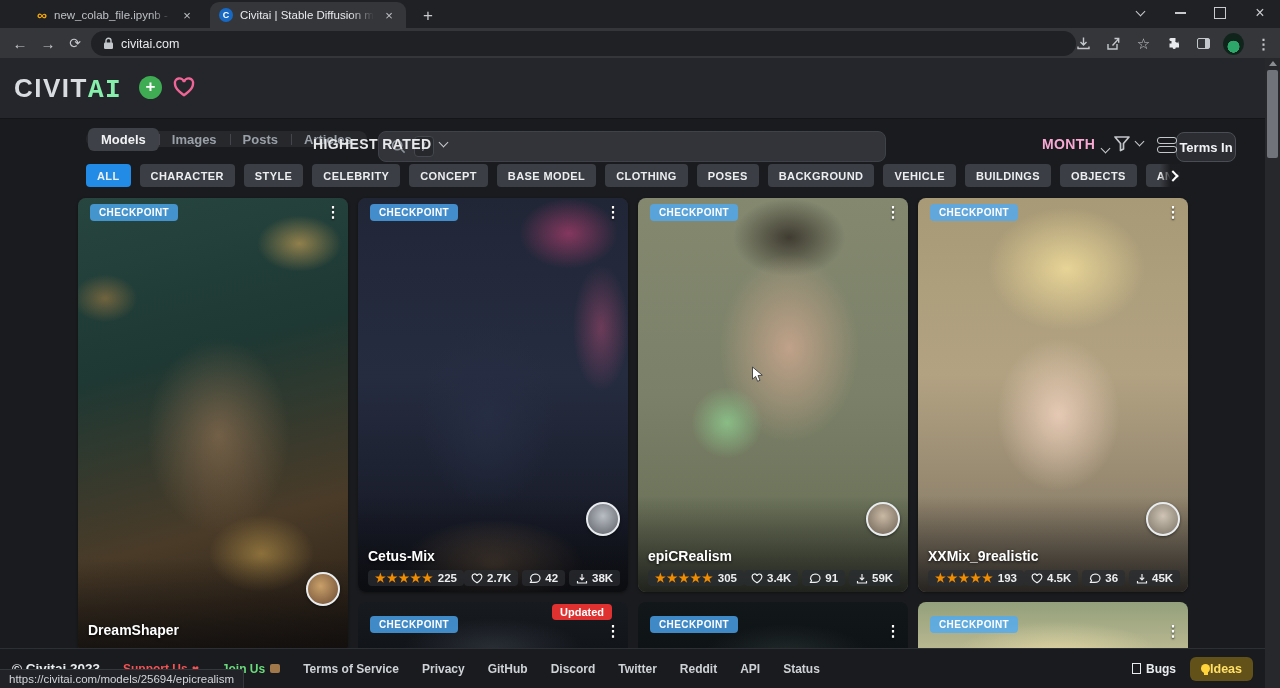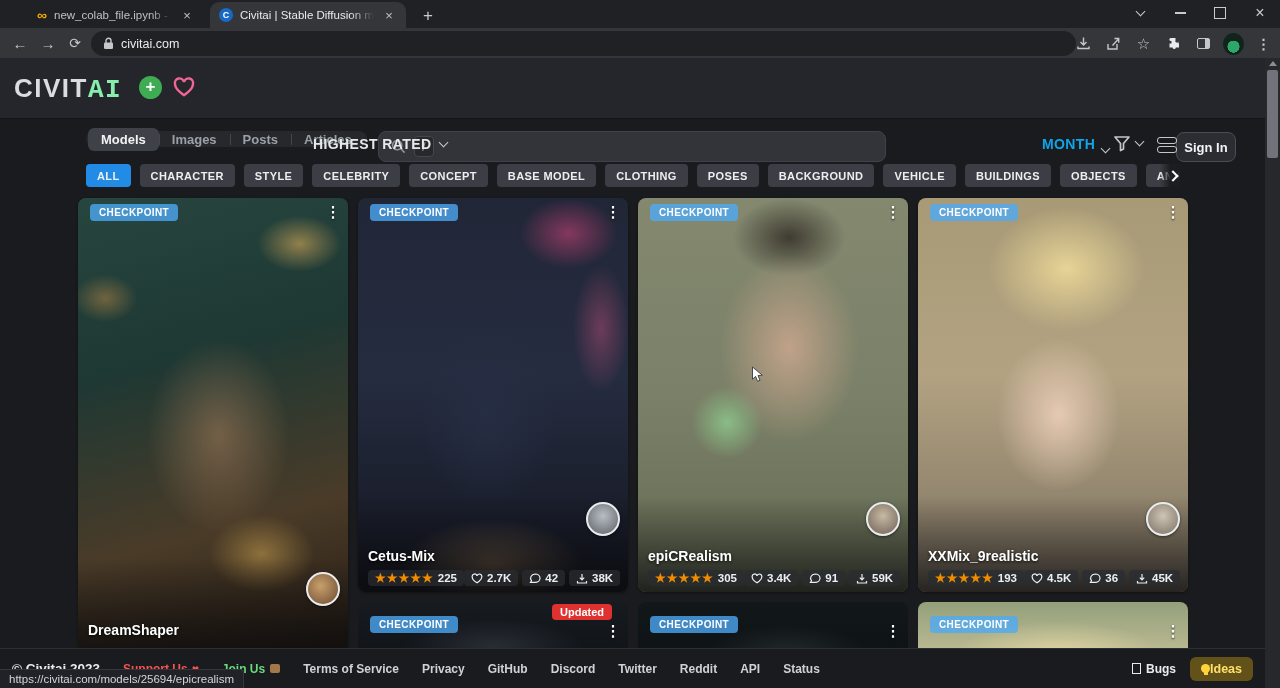--- a/index.html
+++ b/index.html
@@ -65,21 +65,21 @@
   .signin{position:absolute;left:1176px;top:74px;width:60px;height:30px;border:1px solid #4a4d53;border-radius:8px;
           color:#f1f3f5;font-size:13px;font-weight:600;display:flex;align-items:center;justify-content:center;background:#2b2d32;}
 
   
   .seg{position:absolute;left:86px;top:131px;height:16px;display:flex;align-items:center;background:#26282c;border-radius:8px;padding:2px;}
   .seg .item{padding:4px 13px;font-size:13px;color:#9aa0a8;font-weight:600;position:relative;}
   .seg .item.active{background:#3e4147;border-radius:6px;color:#f1f3f5;}
   .seg .item + .item:not(.active)::before{content:"";position:absolute;left:0;top:6px;bottom:6px;width:1px;background:#44464b;}
   .sortlbl{position:absolute;left:313px;top:136px;font-size:14px;font-weight:800;letter-spacing:.4px;color:#e6e8ea;
            display:flex;align-items:center;gap:8px;}
-  .periodlbl{position:absolute;left:1042px;top:136px;font-size:14px;font-weight:800;letter-spacing:.4px;color:#0ea5e9;
+  .periodlbl{position:absolute;left:1042px;top:136px;font-size:14px;font-weight:800;letter-spacing:.4px;color:#f9a8d4;
            display:flex;align-items:flex-end;gap:7px;}
   .funnel{position:absolute;left:1113px;top:134px;display:flex;align-items:center;gap:5px;}
   .layouttoggle{position:absolute;left:1157px;top:137px;width:20px;height:16px;display:flex;flex-direction:column;gap:2px;}
   .layouttoggle i{display:block;height:7px;border:1.6px solid #c3c6cb;border-radius:3px;}
 
   
   .chiprow{position:absolute;left:86px;top:164px;width:1094px;height:24px;display:flex;gap:9px;overflow:hidden;}
   .cat{flex:0 0 auto;height:23px;display:flex;align-items:center;padding:0 11px;background:#3b3e44;border-radius:4px;
        color:#eceef0;font-size:11px;font-weight:700;letter-spacing:.4px;white-space:nowrap;}
   .cat.active{background:#228be6;}
@@ -250,21 +250,21 @@
           <path d="M12 19.2S3 13.6 3 7.9A4.6 4.6 0 0 1 12 6a4.6 4.6 0 0 1 9 1.9c0 5.7-9 11.3-9 11.3z" fill="none" stroke="#f06595" stroke-width="2.4"></path>
         </svg>
     </div>
     <div class="searchbar">
       <svg width="15" height="15" viewBox="0 0 15 15">
         <circle cx="6.2" cy="6.2" r="4.6" fill="none" stroke="#8e939a" stroke-width="1.6"></circle>
         <path d="M9.8 9.8 13.6 13.6" stroke="#8e939a" stroke-width="1.6"></path>
       </svg>
       <span class="kbd">/</span>
     </div>
-    <div class="signin">Sign In</div>
+    <div class="signin">Terms In</div>
   </div>
 
   <div class="seg">
     <span class="item active">Models</span>
     <span class="item">Images</span>
     <span class="item">Posts</span>
     <span class="item">Articles</span>
   </div>
   <div class="sortlbl">
     <span>HIGHEST RATED</span>

